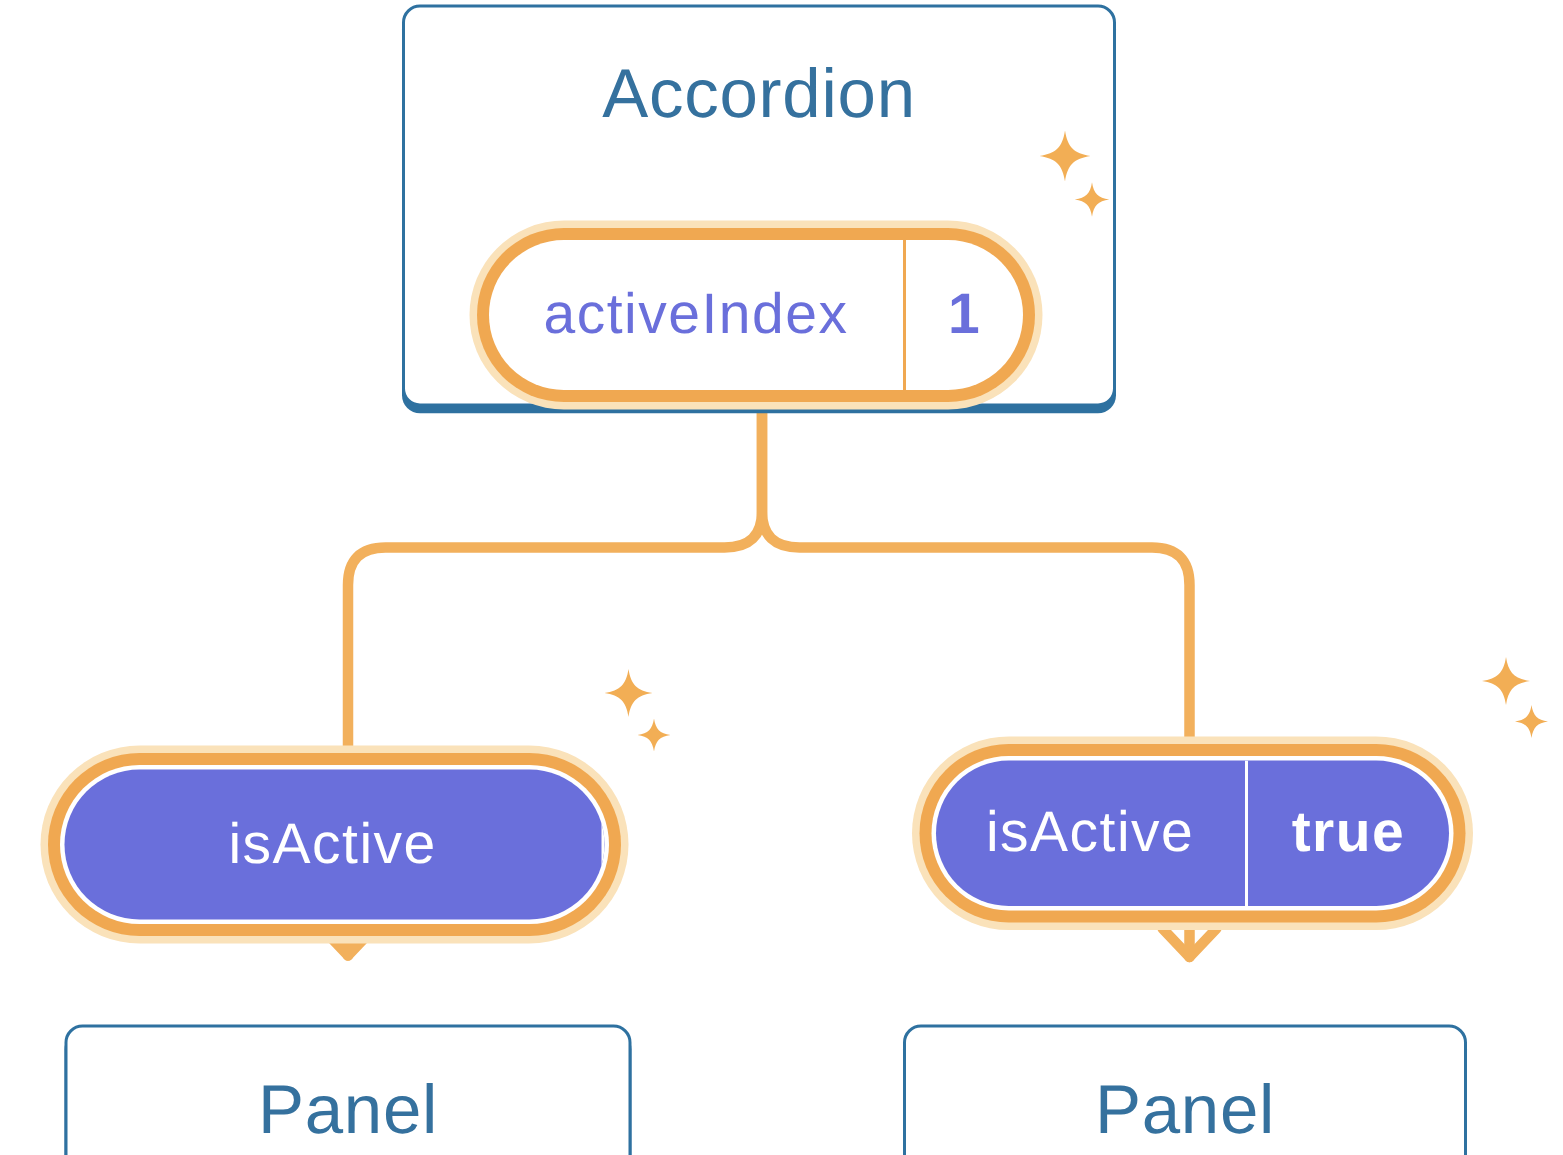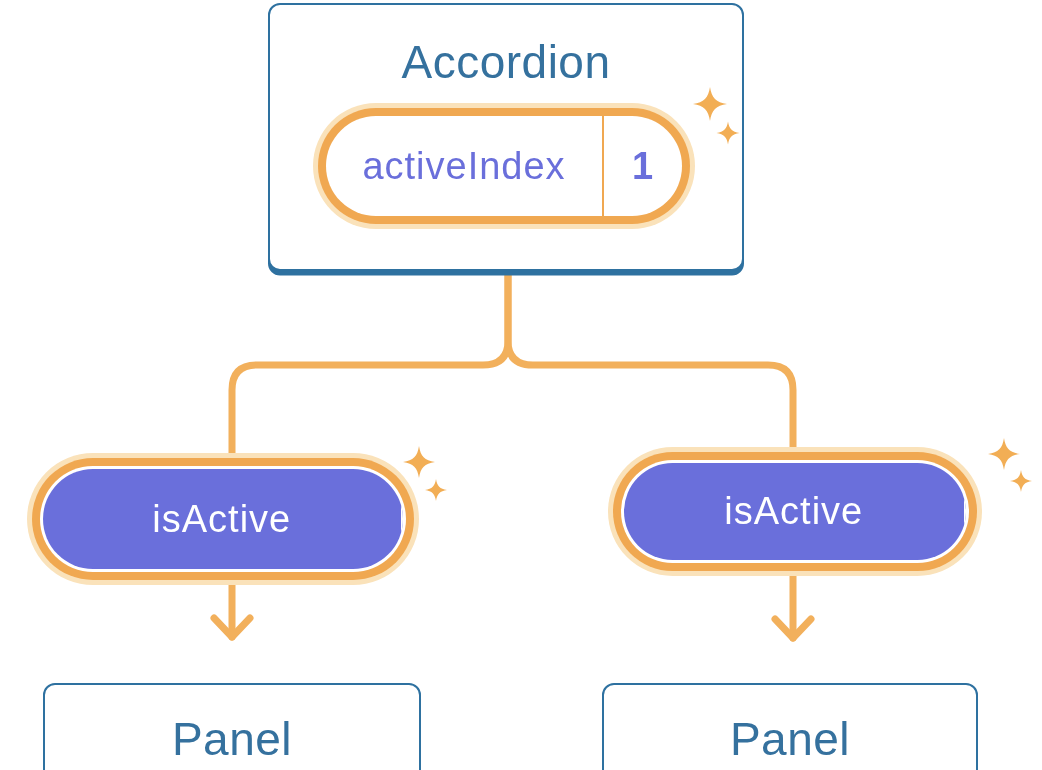--- a/index.html
+++ b/index.html
@@ -54,20 +54,21 @@
 
   
   .pill-outer{
     position:absolute;
     background:var(--orange-pale);
     border-radius:999px;
     padding:5px;
     box-sizing:border-box;
     display:flex;
     z-index:4;
+    margin-top:44px;
   }
   .pill-mid{
     flex:1;display:flex;
     background:var(--orange);
     border-radius:999px;
     padding:8px;
   }
   .pill-core{
     flex:1;display:flex;align-items:stretch;
     background:var(--white);
@@ -139,20 +140,21 @@
       </div>
     </div>
   </div>
 
   <div class="pill-outer state-pill-right">
     <div class="pill-mid">
       <div class="pill-core padded">
         <div class="pill-fill">
           <div class="seg seg-name">isActive</div>
           <div class="vdiv"></div>
+          <div class="seg seg-value">true</div>
         </div>
       </div>
     </div>
   </div>
 
   <div class="card panel-card panel-left">
     <div class="panel-title">Panel</div>
   </div>
   <div class="card panel-card panel-right">
     <div class="panel-title">Panel</div>

